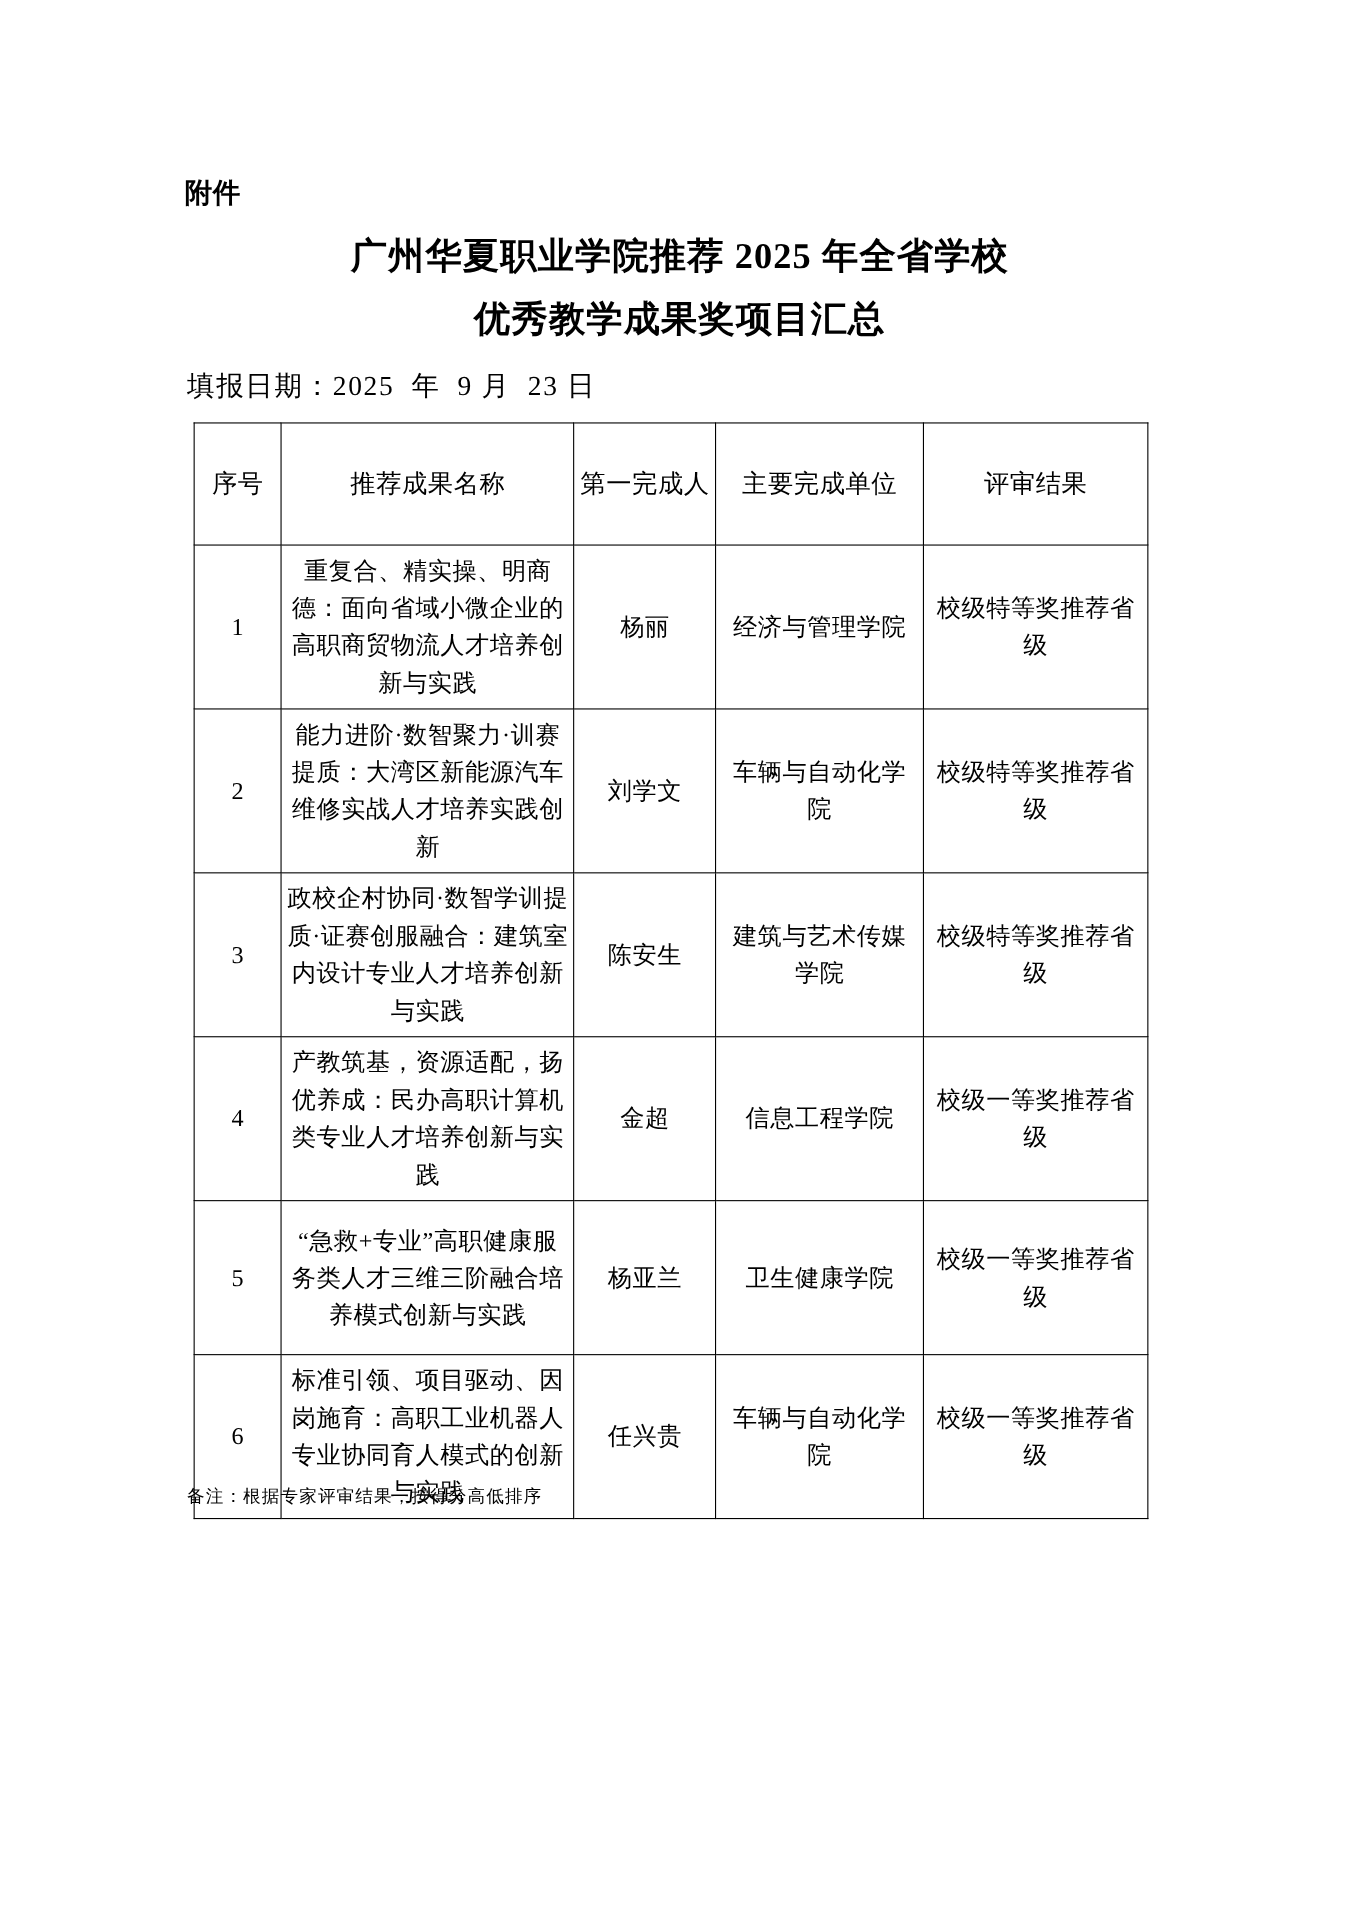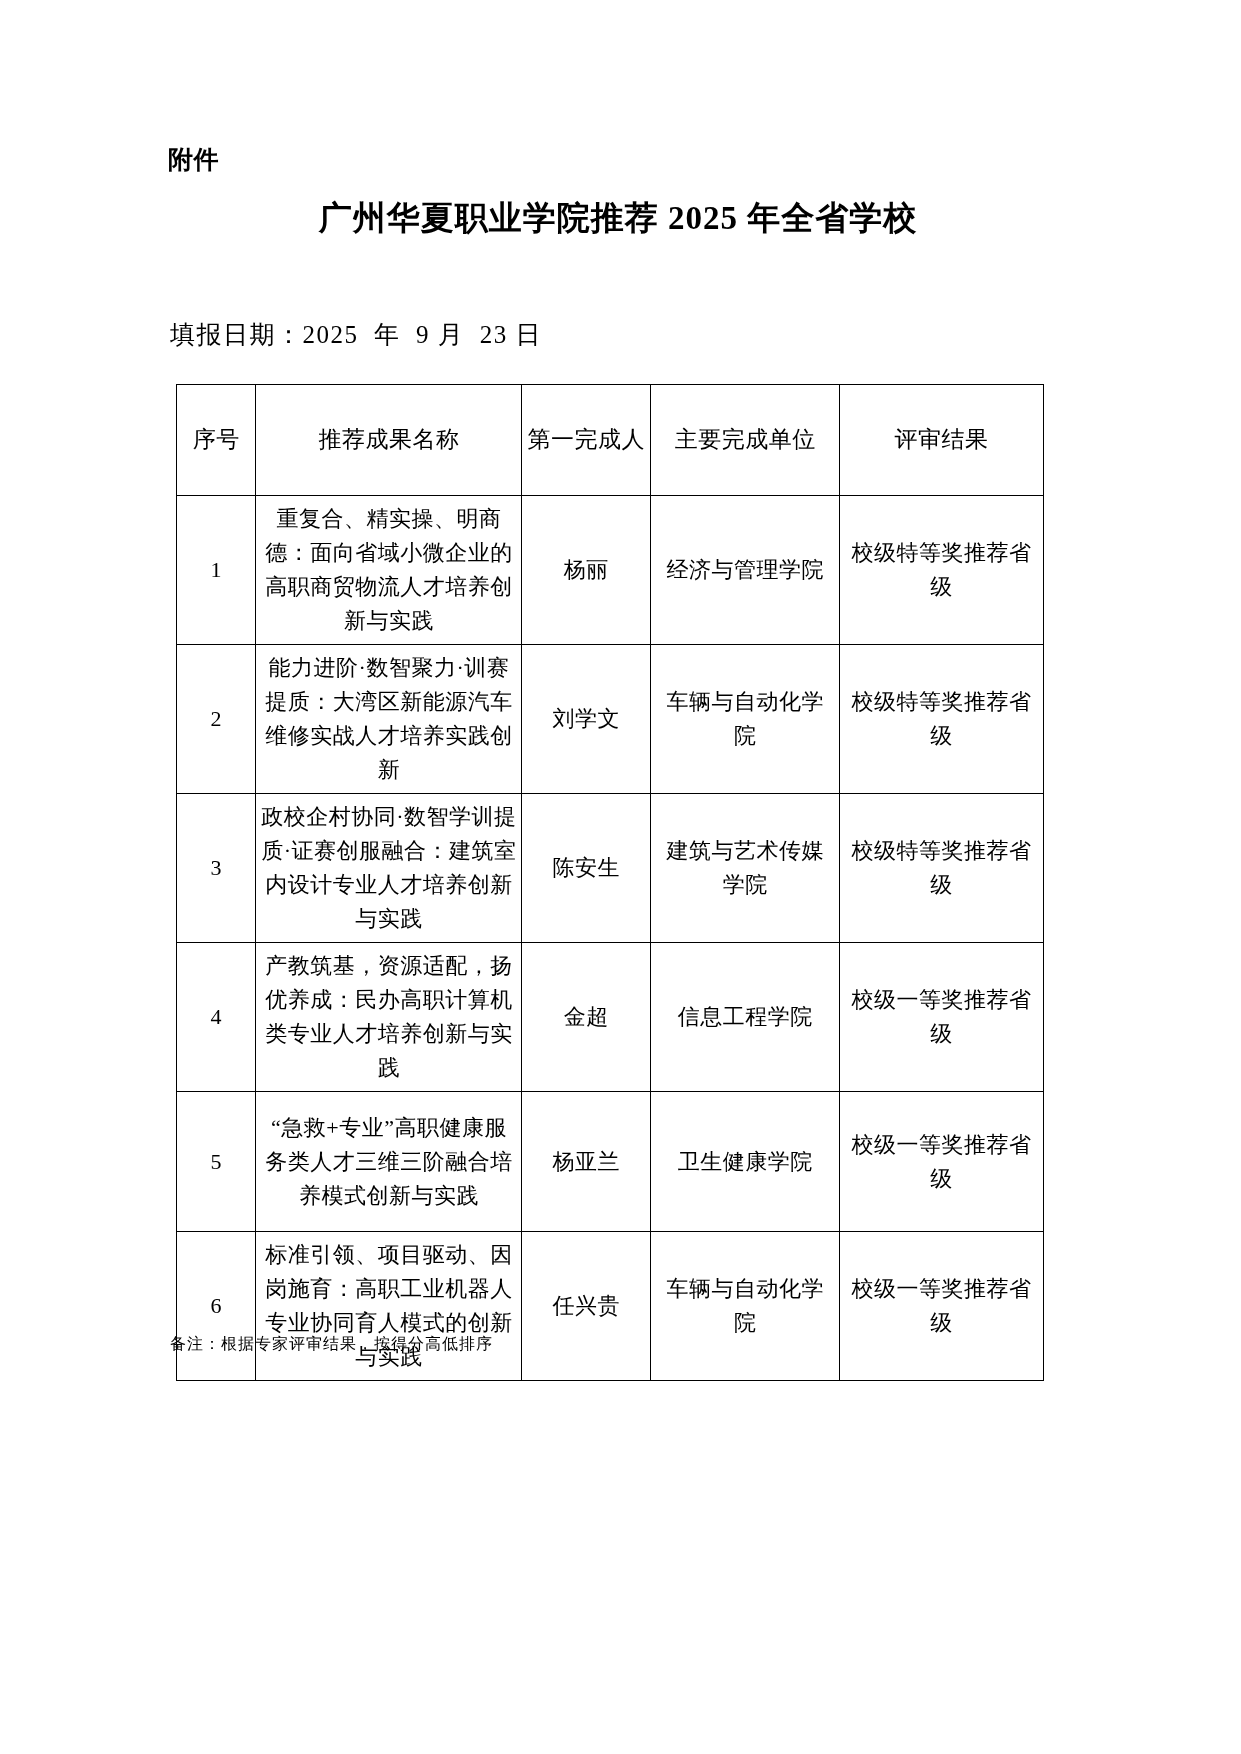--- a/index.html
+++ b/index.html
@@ -11,21 +11,21 @@
     width: 1241px;
     height: 1754px;
     font-family: "Liberation Serif", "DejaVu Serif", serif;
     color: #000000;
     position: relative;
     overflow: hidden;
   }
   .page {
     position: absolute;
     left: 0;
-    top: 0;
+    top: 16px;
     width: 1241px;
     height: 1556px;
     box-sizing: border-box;
     padding: 0;
   }
   .attachment-label {
     position: absolute;
     left: 168px;
     top: 143px;
     font-size: 25px;
@@ -54,21 +54,20 @@
     letter-spacing: 1.5px;
     white-space: pre;
   }
   table.main-table {
     position: absolute;
     left: 176px;
     top: 368px;
     width: 868px;
     border-collapse: collapse;
     table-layout: fixed;
-    margin-top: 16px;
   }
   table.main-table td,
   table.main-table th {
     border: 1.4px solid #000000;
     text-align: center;
     vertical-align: middle;
     font-size: 22px;
     line-height: 34px;
     font-weight: normal;
     padding: 6px 4px;
@@ -105,20 +104,21 @@
 </style>
 </head>
 <body>
 
 <div class="page">
 
   <div class="attachment-label">附件</div>
 
   <div class="doc-title">
     <span class="tline">广州华夏职业学院推荐 2025 年全省学校</span>
+    <span class="tline">优秀教学成果奖项目汇总</span>
   </div>
 
   <div class="date-line">填报日期：2025  年  9 月  23 日</div>
 
   <table class="main-table">
     <colgroup>
       <col class="c-seq">
       <col class="c-name">
       <col class="c-person">
       <col class="c-unit">

